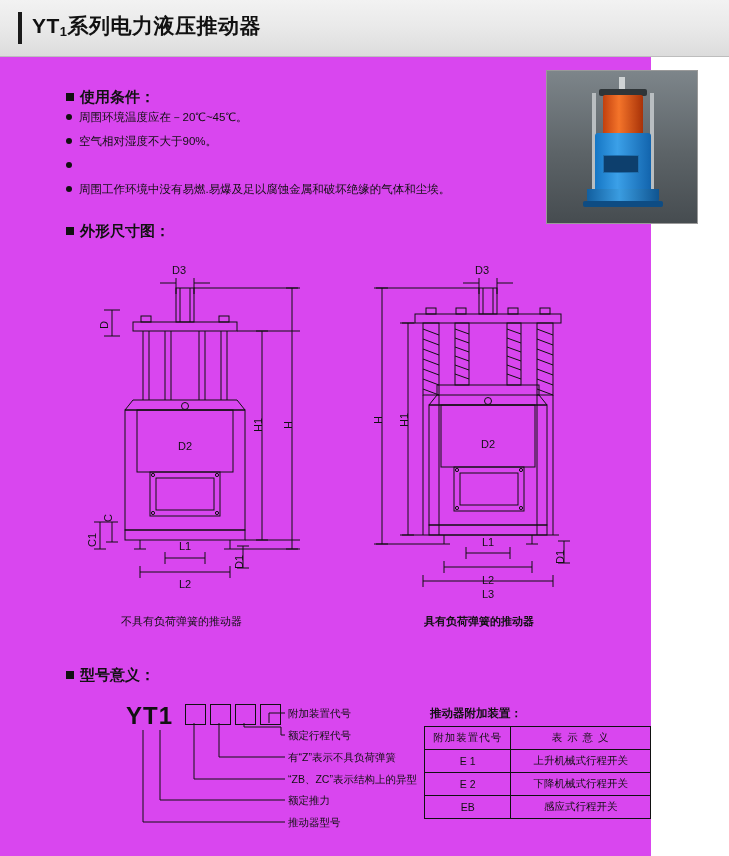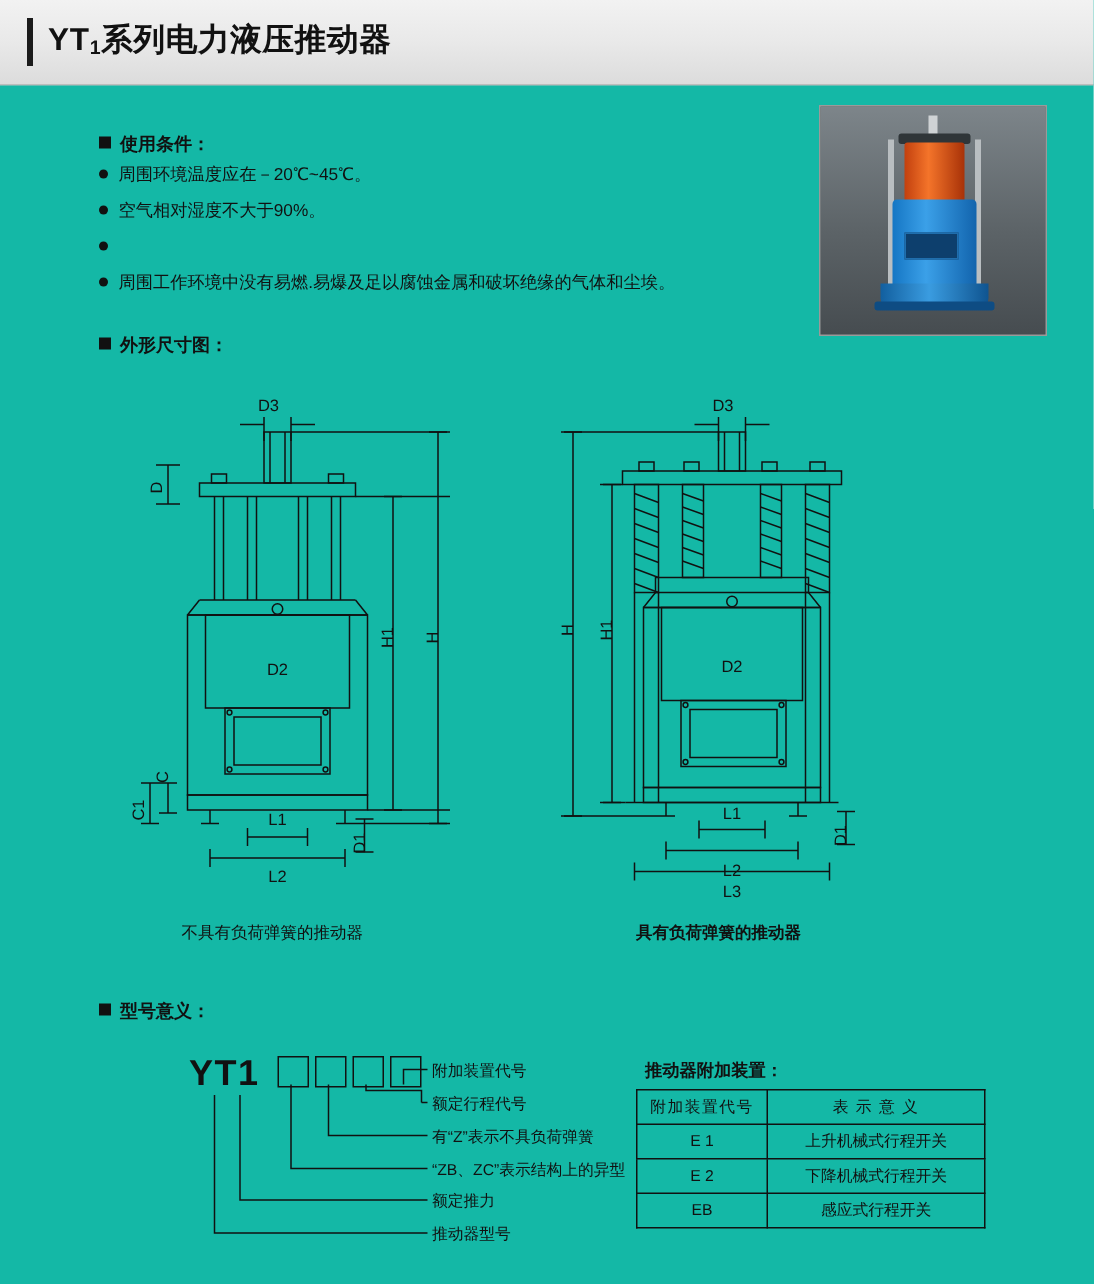--- a/index.html
+++ b/index.html
@@ -10,23 +10,23 @@
   body {
     width: 729px;
     height: 856px;
     font-family: "Liberation Sans", sans-serif;
     color: #000;
     position: relative;
     overflow: hidden;
   }
   .page {
     position: relative;
-    width: 729px;
+    width: 651px;
     height: 856px;
-    background: #14b8a6;
+    background: #d946ef;
   }
   
   .header {
     position: absolute;
     left: 0; top: 0;
     width: 729px;
     height: 56px;
     background: linear-gradient(to bottom, #f2f2f2 0%, #e9e9e9 50%, #dcdcdc 100%);
     border-bottom: 1px solid #bdbdbd;
   }
@@ -48,21 +48,21 @@
   .header-title sub {
     font-size: 13px;
     vertical-align: baseline;
     position: relative;
     top: 3px;
   }
 
   
   .sec-head {
     position: absolute;
-    font-size: 12px;
+    font-size: 15px;
     font-weight: bold;
     color: #111;
     white-space: nowrap;
   }
   .sec-head .sq {
     display: inline-block;
     width: 8px; height: 8px;
     background: #111;
     margin-right: 6px;
     vertical-align: 1px;

